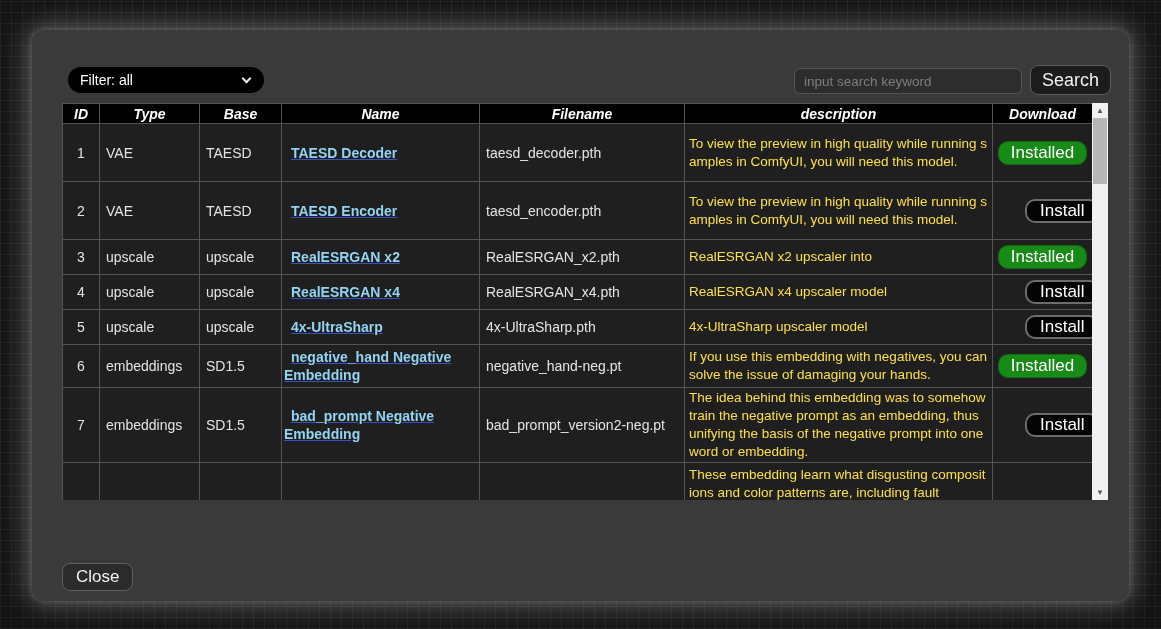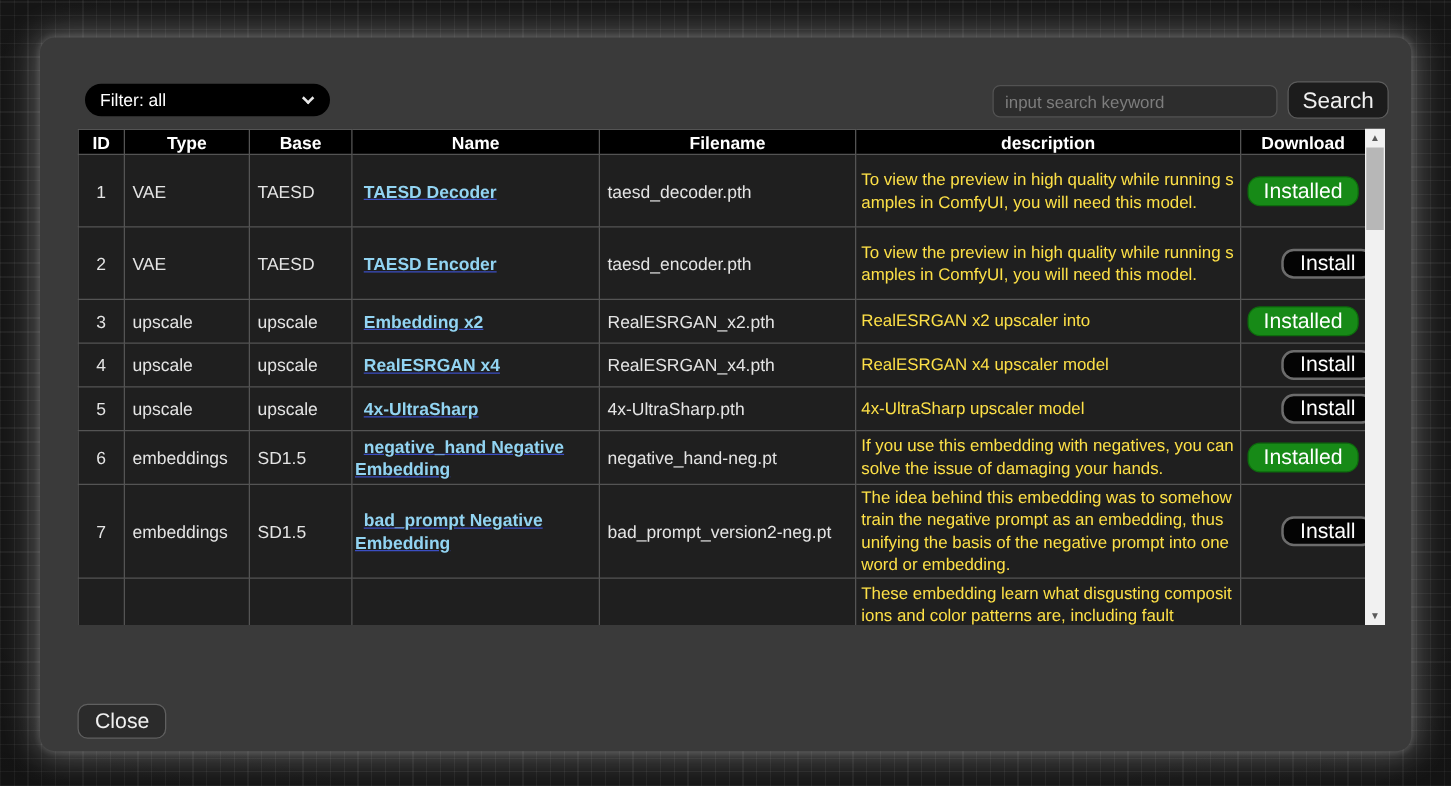--- a/index.html
+++ b/index.html
@@ -37,21 +37,21 @@
   .search-btn {
     position:absolute; left:998px; top:35px; height:30px;
     background:#1c1c1c; border:1px solid #5c5c5c; border-radius:8px;
     color:#f0f0f0; font-size:18px; padding:0 11px; font-family:inherit; cursor:pointer;
   }
   
   .table-zone { position:absolute; left:30px; top:73px; width:1046px; height:397px; }
   .table-clip { position:absolute; left:0; top:0; width:1030px; height:397px; overflow:hidden; }
   table { border-collapse:collapse; table-layout:fixed; width:1030px; background:#1f1f1f; }
   th, td { border:1px solid #545454; }
-  th { background:#000; color:#fff; font-weight:bold; font-size:14px; height:20px; padding:1px 2px; }
+  th { background:#000; color:#fff; font-weight:bold; font-size:14px; height:20px; padding:1px 2px;font-style:italic; }
   td { color:#e4e4e4; font-size:14px; padding:2px 6px; vertical-align:middle; overflow:hidden; }
   td.c { text-align:center; padding:2px 2px; }
   td.namecell { padding:2px 2px; line-height:18px; text-indent:7px; }
   a.name-link { color:#92d4f2; font-weight:bold; text-decoration:underline; text-decoration-color:#3b4ec2; cursor:pointer; }
   td.desc { font-size:13.5px; line-height:18px; word-break:break-all; padding:1px 4px; color:#fde047; }
   td.dl { text-align:center; padding:2px 4px; }
   .btn { font-family:inherit; font-size:17px; color:#fff; border-radius:10px; cursor:pointer; }
   .btn.installed { background:#178a17; border:1px solid #0d6b0d; padding:1px 12px; }
   .btn.install  { background:#040404; border:2px solid #6c6c6c; padding:0 13px;margin-left:28px; }
   tbody tr:nth-child(1), tbody tr:nth-child(2) { height:58px; }
@@ -127,21 +127,21 @@
               <td>TAESD</td>
               <td class="namecell"><a class="name-link">TAESD Encoder</a></td>
               <td>taesd_encoder.pth</td>
               <td class="desc">To view the preview in high quality while running samples in ComfyUI, you will need this model.</td>
               <td class="dl"><button class="btn install">Install</button></td>
             </tr>
             <tr>
               <td class="c">3</td>
               <td>upscale</td>
               <td>upscale</td>
-              <td class="namecell"><a class="name-link">Embedding x2</a></td>
+              <td class="namecell"><a class="name-link">RealESRGAN x2</a></td>
               <td>RealESRGAN_x2.pth</td>
               <td class="desc">RealESRGAN x2 upscaler into</td>
               <td class="dl"><button class="btn installed">Installed</button></td>
             </tr>
             <tr>
               <td class="c">4</td>
               <td>upscale</td>
               <td>upscale</td>
               <td class="namecell"><a class="name-link">RealESRGAN x4</a></td>
               <td>RealESRGAN_x4.pth</td>

